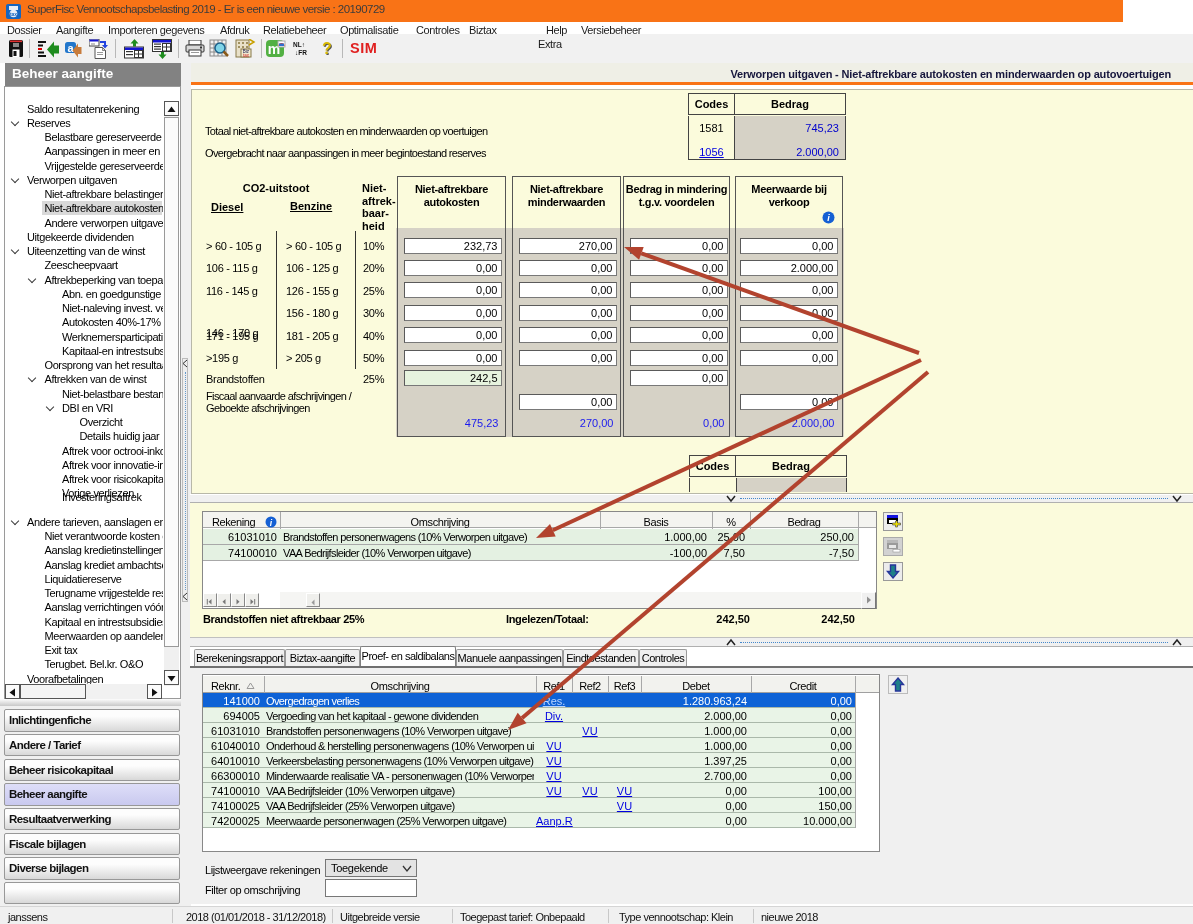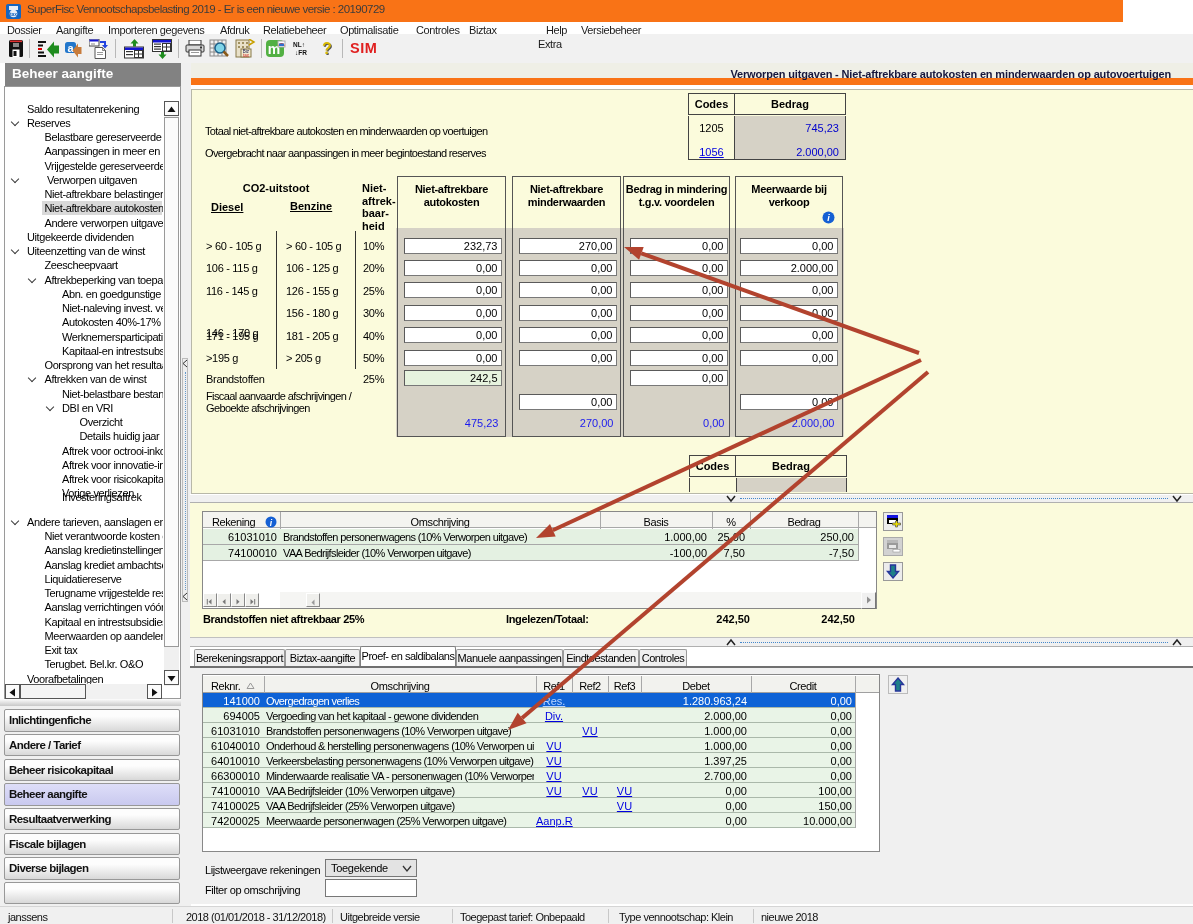--- a/index.html
+++ b/index.html
@@ -146,21 +146,21 @@
 <div class="abs" style="left:5px;top:63px;width:176px;height:23px;background:#828282;color:#fff;font-size:13.5px;font-weight:bold;line-height:22px;padding-left:7px;">Beheer aangifte</div>
 <div class="abs" style="left:4px;top:86px;width:177px;height:613px;background:#fff;border:1px solid #9a9a9a;"></div>
 <div class="abs" style="left:5px;top:87px;width:158px;height:597px;overflow:hidden;">
 <div class="abs" style="left:22.0px;top:15.5px;font-size:11px;letter-spacing:-0.4px;white-space:nowrap;color:#000;">Saldo resultatenrekening</div>
 <div class="chev" style="left:6.5px;top:31.8px;"></div>
 <div class="abs" style="left:22.0px;top:29.8px;font-size:11px;letter-spacing:-0.4px;white-space:nowrap;color:#000;">Reserves</div>
 <div class="abs" style="left:39.5px;top:44.0px;font-size:11px;letter-spacing:-0.4px;white-space:nowrap;color:#000;">Belastbare gereserveerde win</div>
 <div class="abs" style="left:39.5px;top:58.2px;font-size:11px;letter-spacing:-0.4px;white-space:nowrap;color:#000;">Aanpassingen in meer en in m</div>
 <div class="abs" style="left:39.5px;top:72.5px;font-size:11px;letter-spacing:-0.4px;white-space:nowrap;color:#000;">Vrijgestelde gereserveerde w</div>
 <div class="chev" style="left:6.5px;top:88.8px;"></div>
-<div class="abs" style="left:22.0px;top:86.8px;font-size:11px;letter-spacing:-0.4px;white-space:nowrap;color:#000;margin-left:20px;">Verworpen uitgaven</div>
+<div class="abs" style="left:22.0px;top:86.8px;font-size:11px;letter-spacing:-0.4px;white-space:nowrap;color:#000;">Verworpen uitgaven</div>
 <div class="abs" style="left:39.5px;top:101.0px;font-size:11px;letter-spacing:-0.4px;white-space:nowrap;color:#000;">Niet-aftrekbare belastingen</div>
 <div class="abs" style="left:37px;top:114.2px;width:120px;height:14px;background:#d9d9d9;"></div>
 <div class="abs" style="left:39.5px;top:115.2px;font-size:11px;letter-spacing:-0.4px;white-space:nowrap;color:#000;">Niet-aftrekbare autokosten</div>
 <div class="abs" style="left:39.5px;top:129.5px;font-size:11px;letter-spacing:-0.4px;white-space:nowrap;color:#000;">Andere verworpen uitgaven</div>
 <div class="abs" style="left:22.0px;top:143.8px;font-size:11px;letter-spacing:-0.4px;white-space:nowrap;color:#000;">Uitgekeerde dividenden</div>
 <div class="chev" style="left:6.5px;top:160.0px;"></div>
 <div class="abs" style="left:22.0px;top:158.0px;font-size:11px;letter-spacing:-0.4px;white-space:nowrap;color:#000;">Uiteenzetting van de winst</div>
 <div class="abs" style="left:39.5px;top:172.2px;font-size:11px;letter-spacing:-0.4px;white-space:nowrap;color:#000;">Zeescheepvaart</div>
 <div class="chev" style="left:24.0px;top:188.5px;"></div>
 <div class="abs" style="left:39.5px;top:186.5px;font-size:11px;letter-spacing:-0.4px;white-space:nowrap;color:#000;">Aftrekbeperking van toepassi</div>
@@ -226,32 +226,32 @@
 <div class="accbtn" style="top:881.5px;"></div>
 <div class="abs" style="left:181px;top:63px;width:10px;height:843px;background:#f0f0f0;"></div>
 <div class="abs" style="left:182px;top:358px;width:6px;height:244px;background:#eee;border:1px solid #bbb;"></div>
 <svg class="abs" style="left:182px;top:359px;" width="6" height="9">
     <path d="M5 1 L1 4.5 L5 8" stroke="#333" fill="none"></path>
   </svg>
 <svg class="abs" style="left:182px;top:592px;" width="6" height="9">
     <path d="M5 1 L1 4.5 L5 8" stroke="#333" fill="none"></path>
   </svg>
 <div class="abs" style="left:184.5px;top:372px;width:1px;height:218px;border-left:1px dotted #6699cc;"></div>
-<div class="abs" style="left:191px;top:63px;width:1002px;height:22px;background:#efefe6;border-bottom:7px solid #f97316;">
+<div class="abs" style="left:191px;top:63px;width:1002px;height:22px;background:#efefe6;border-bottom:3px solid #f97316;">
     <div class="abs" style="right:22px;top:5px;font-size:11px;letter-spacing:-0.15px;font-weight:bold;color:#16163c;">Verworpen uitgaven - Niet-aftrekbare autokosten en minderwaarden op autovoertuigen</div>
   </div>
 <div class="abs" style="left:191px;top:89px;width:1002px;height:405px;background:#fbfbdc;border:1px solid #b8b8a8;border-right:none;"></div>
 <div class="abs" style="left:205px;top:125px;font-size:11px;letter-spacing:-0.65px;color:#000;">Totaal niet-aftrekbare autokosten en minderwaarden op voertuigen</div>
 <div class="abs" style="left:205px;top:147px;font-size:11px;letter-spacing:-0.65px;color:#000;">Overgebracht naar aanpassingen in meer begintoestand reserves</div>
 <div class="abs" style="left:688px;top:93px;width:158px;height:67px;">
 <div class="abs" style="left:0;top:0;width:47px;height:22px;border:1px solid #444;background:#fbfbdc;text-align:center;font-size:11px;font-weight:bold;line-height:21px;">Codes</div>
 <div class="abs" style="left:47px;top:0;width:111px;height:22px;border:1px solid #444;border-left:none;background:#fbfbdc;text-align:center;font-size:11px;font-weight:bold;line-height:21px;">Bedrag</div>
 <div class="abs" style="left:0;top:23px;width:47px;height:44px;border:1px solid #444;border-top:none;background:#fbfbdc;"></div>
 <div class="abs" style="left:47px;top:23px;width:111px;height:44px;border:1px solid #444;border-top:none;border-left:none;background:#d6d2c6;"></div>
-<div class="abs" style="left:0;top:29px;width:47px;text-align:center;font-size:11px;">1205</div>
+<div class="abs" style="left:0;top:29px;width:47px;text-align:center;font-size:11px;">1581</div>
 <div class="abs" style="left:47px;top:29px;width:104px;text-align:right;font-size:11px;"><span class="blue">745,23</span></div>
 <div class="abs" style="left:0;top:53px;width:47px;text-align:center;font-size:11px;"><span class="link">1056</span></div>
 <div class="abs" style="left:47px;top:53px;width:104px;text-align:right;font-size:11px;"><span class="blue">2.000,00</span></div>
 </div>
 <div class="abs" style="left:200px;top:182px;width:152px;text-align:center;font-size:11px;font-weight:bold;">CO2-uitstoot</div>
 <div class="abs" style="left:211px;top:200.5px;font-size:11px;font-weight:bold;text-decoration:underline;">Diesel</div>
 <div class="abs" style="left:290px;top:200px;font-size:11px;font-weight:bold;text-decoration:underline;">Benzine</div>
 <div class="abs" style="left:362px;top:182px;width:38px;font-size:11px;font-weight:bold;line-height:12.6px;">Niet-<br>aftrek-<br>baar-<br>heid</div>
 <div class="abs" style="left:396px;top:228px;width:448px;height:209px;background:#d6d2c6;"></div>
 <div class="abs" style="left:397px;top:176px;width:109px;height:261px;border:1px solid #555;"></div>

